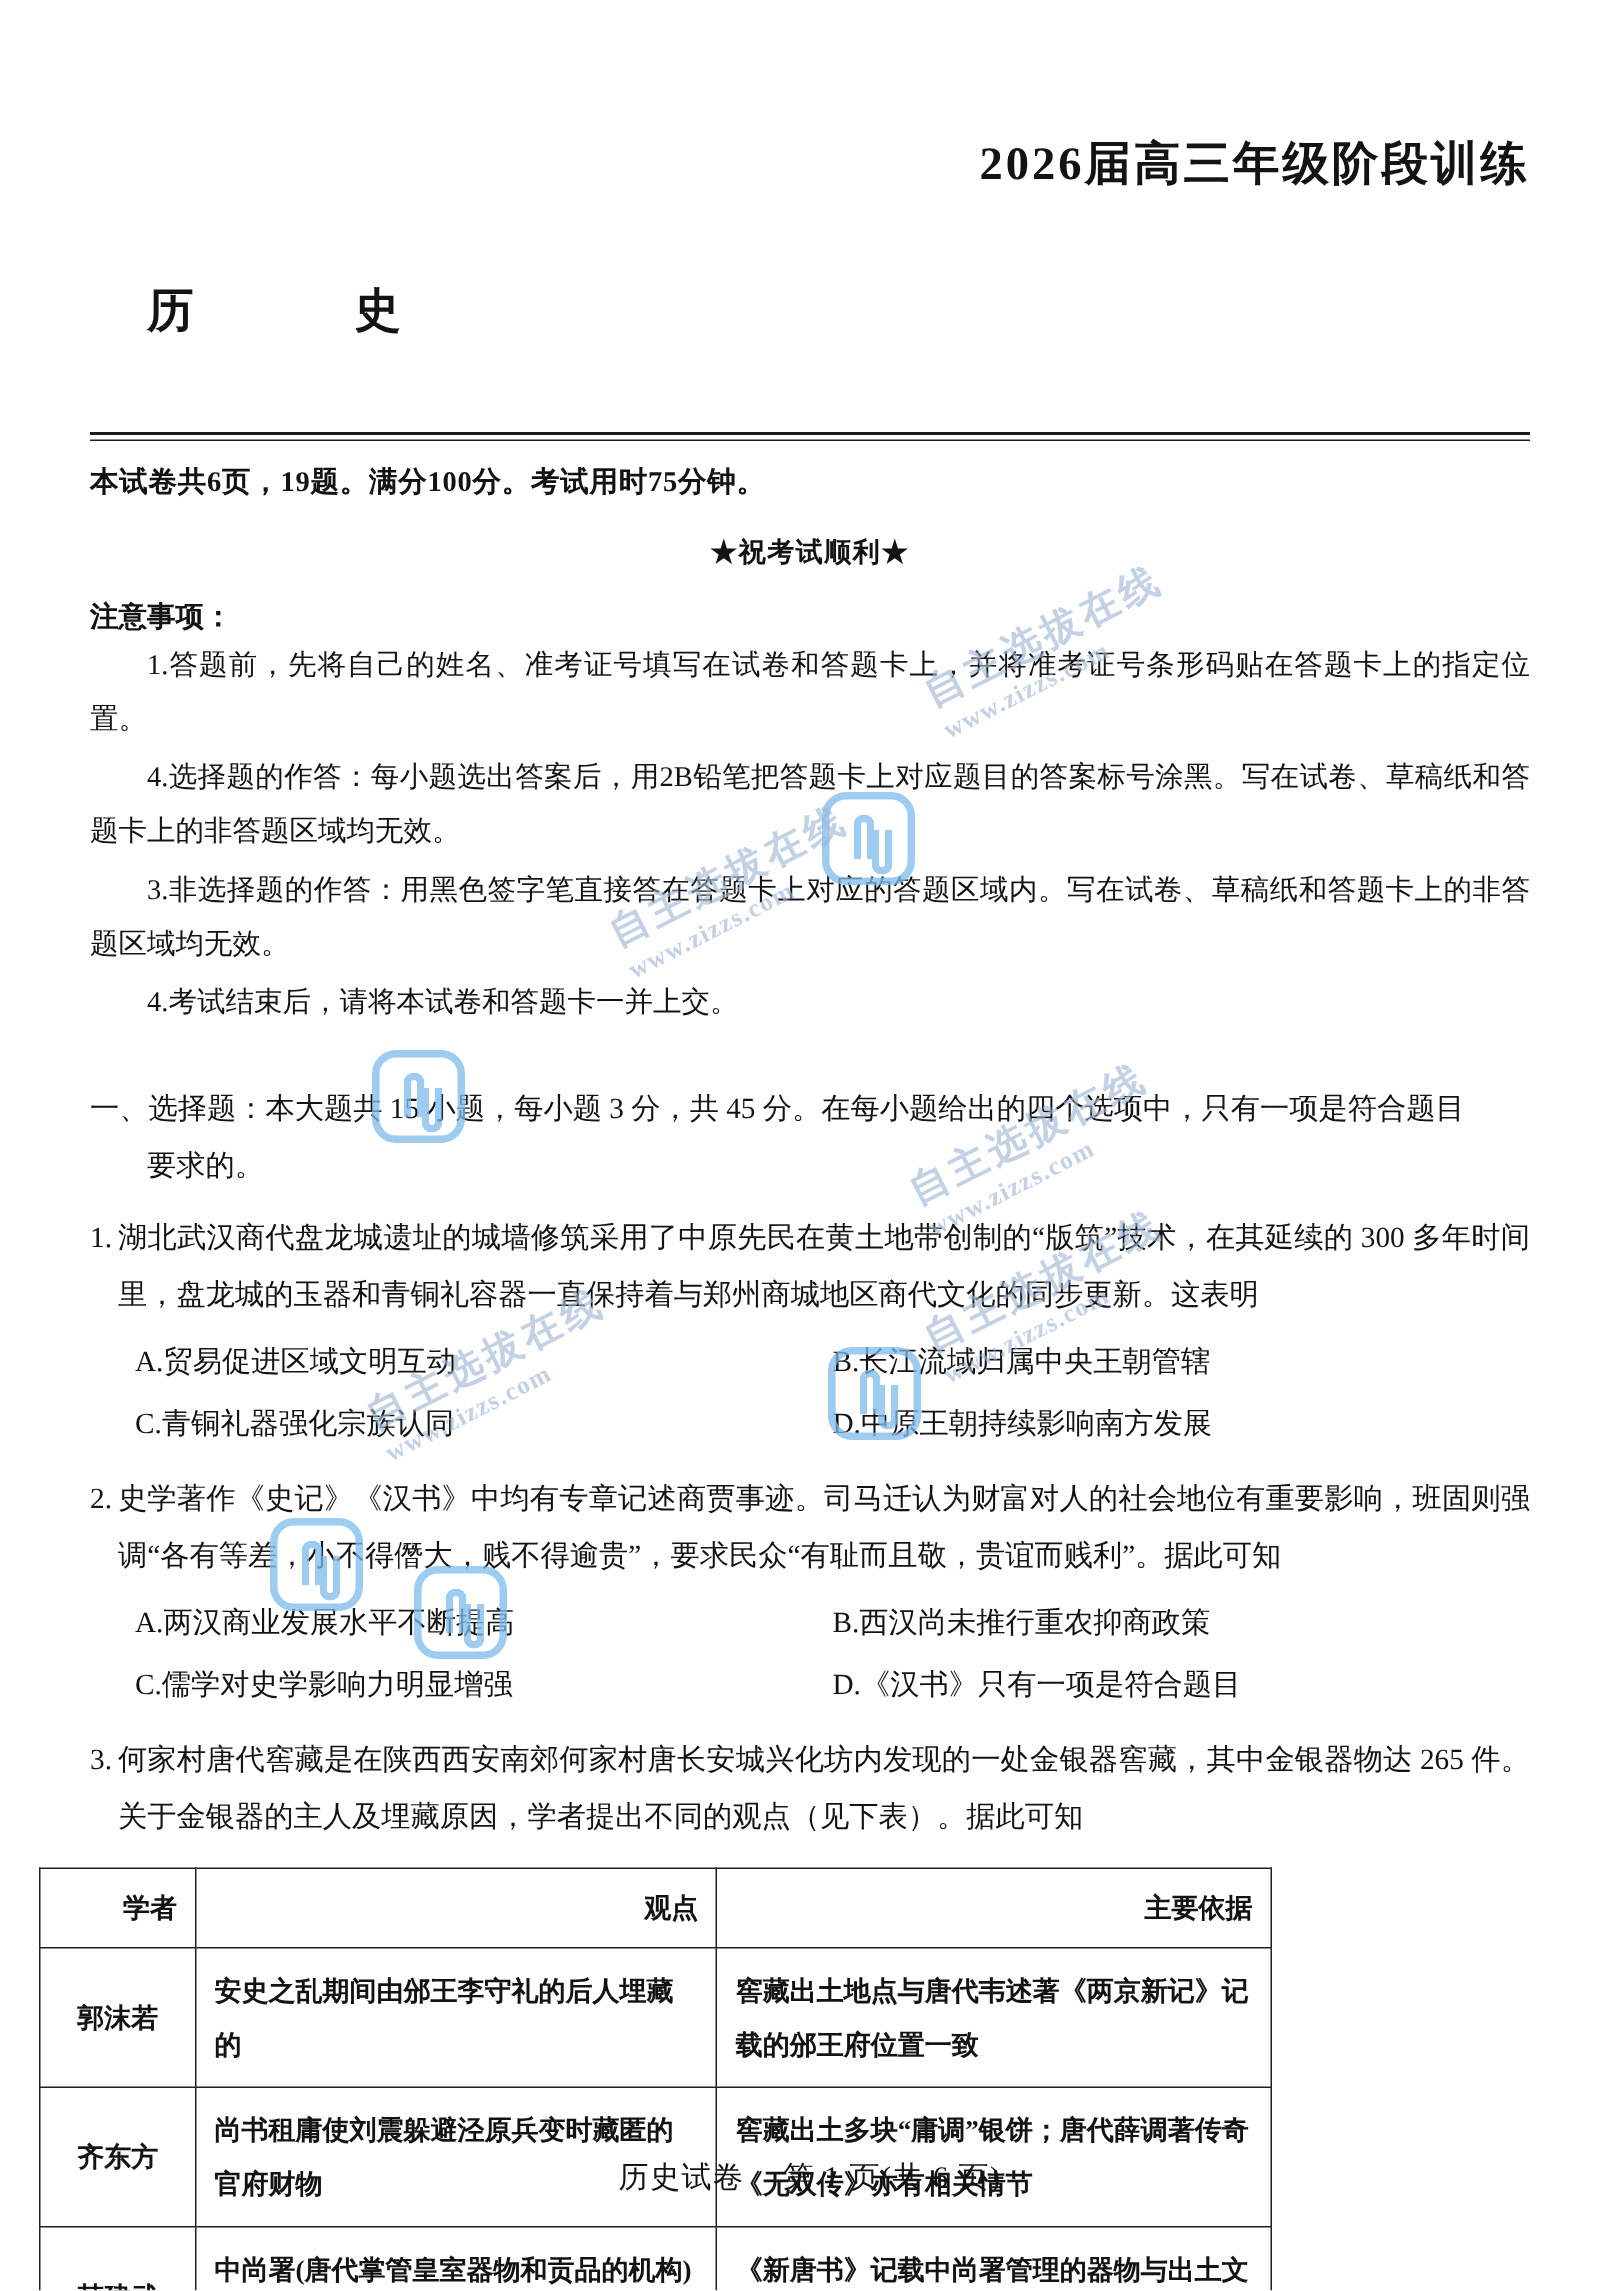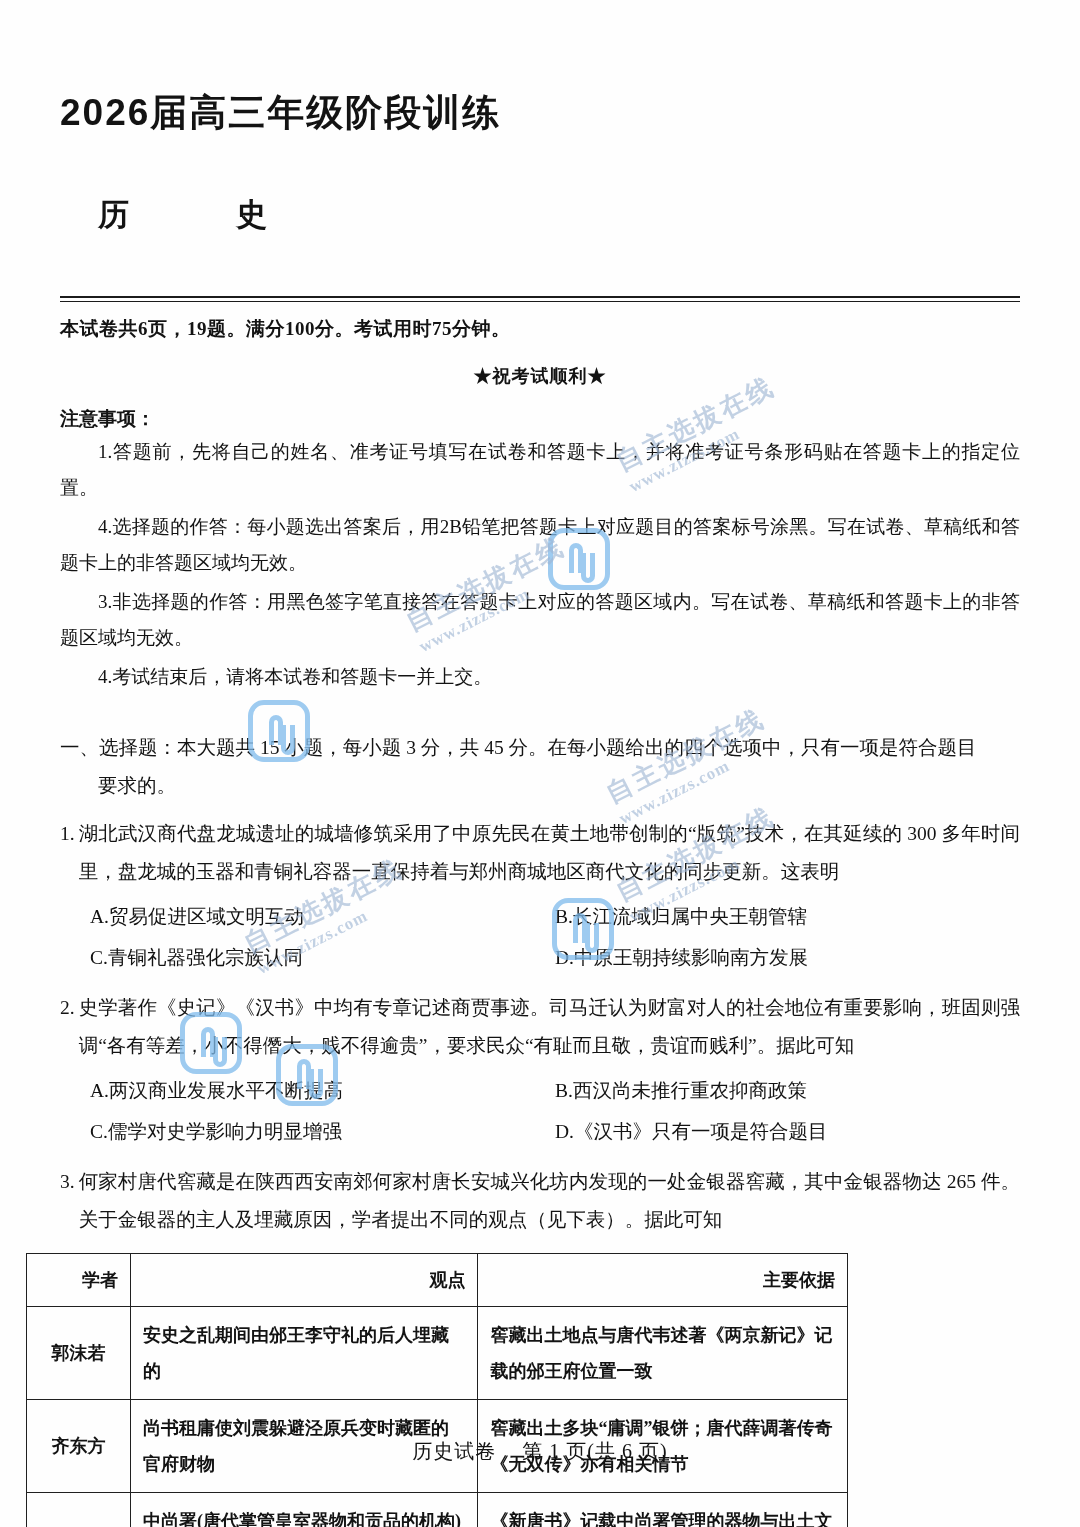--- a/index.html
+++ b/index.html
@@ -82,26 +82,26 @@
   }
 
   
   .content {
     position: relative;
     z-index: 2;
     padding: 0 60px;
   }
 
   .doc-title {
-    text-align: left;
-    font-size: 37px;
+    text-align: right;
+    font-size: 31px;
     font-weight: 700;
     letter-spacing: 2px;
     margin-top: 88px;
-    font-family: Liberation Sans, sans-serif;
+    font-family: Liberation Serif, serif;
   }
   .subject-title {
     font-size: 31px;
     font-weight: 700;
     letter-spacing: 38px;
     text-indent: 38px;
     margin-top: 56px;
   }
 
   .rule {

